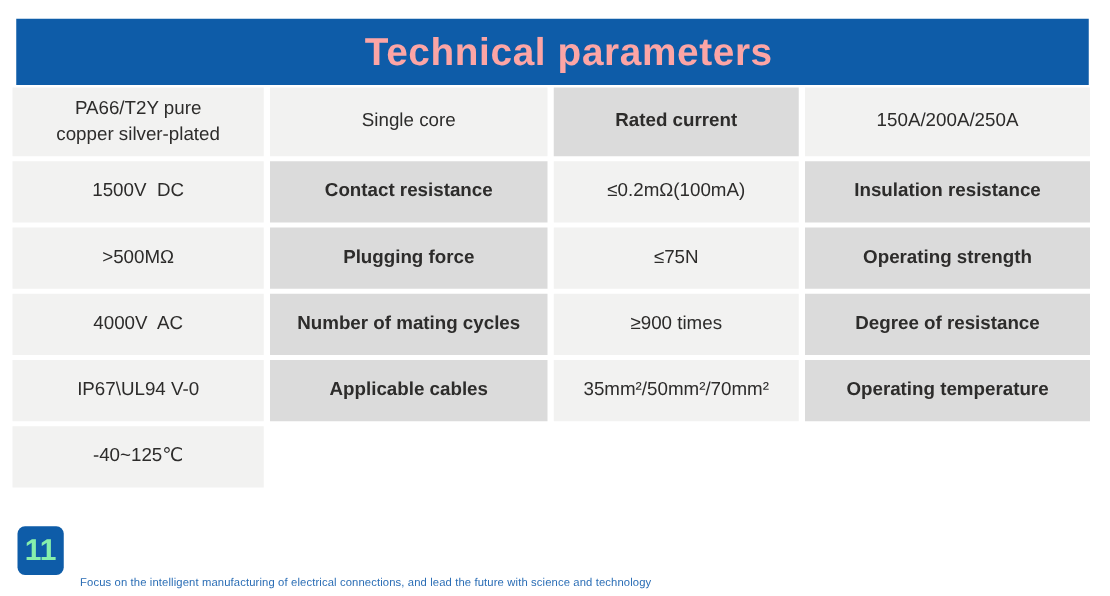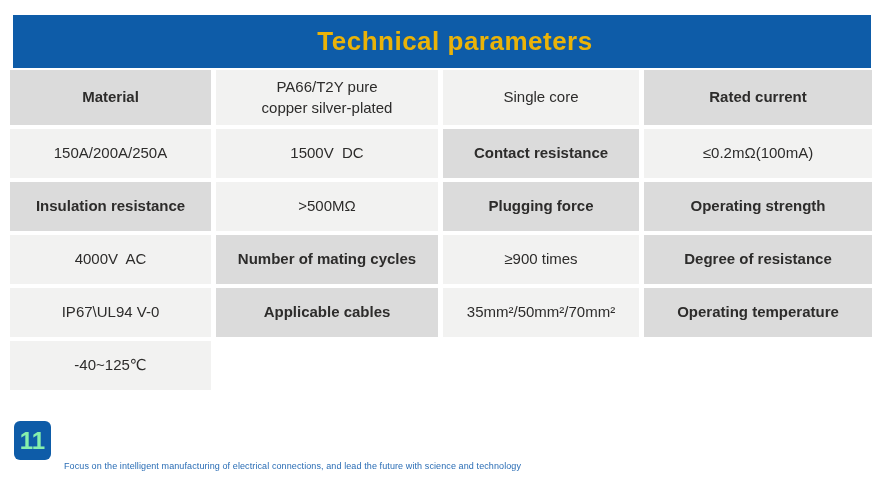--- a/index.html
+++ b/index.html
@@ -20,22 +20,22 @@
     left: 13px;
     top: 15px;
     width: 858px;
     height: 53px;
     background: #0e5ca8;
     display: flex;
     align-items: center;
     justify-content: center;
   }
   .title-bar .title-text {
-    color: #eab308;
-    font-size: 26px;
+    color: #fca5a5;
+    font-size: 31px;
     font-weight: bold;
     letter-spacing: 0.5px;
     margin-left: 26px;
   }
   .params-table {
     position: absolute;
     left: 10px;
     top: 70px;
     width: 862px;
     display: grid;
@@ -91,35 +91,35 @@
 <body>
 
 <div class="page">
 
   <div class="title-bar">
     <span class="title-text">Technical parameters</span>
   </div>
 
   <div class="params-table">
 
-    <div class="cell label">Material</div>
     <div class="cell value">PA66/T2Y pure
 copper silver-plated</div>
     <div class="cell value">Single core</div>
 
     <div class="cell label">Rated current</div>
     <div class="cell value">150A/200A/250A</div>
     <div class="cell value">1500V  DC</div>
 
     <div class="cell label">Contact resistance</div>
     <div class="cell value">≤0.2mΩ(100mA)</div>
     <div class="cell label">Insulation resistance</div>
     <div class="cell value">&gt;500MΩ</div>
 
     <div class="cell label">Plugging force</div>
+    <div class="cell value">≤75N</div>
     <div class="cell label">Operating strength</div>
     <div class="cell value">4000V  AC</div>
 
     <div class="cell label">Number of mating cycles</div>
     <div class="cell value">≥900 times</div>
     <div class="cell label">Degree of resistance</div>
     <div class="cell value">IP67\UL94 V-0</div>
 
     <div class="cell label">Applicable cables</div>
     <div class="cell value">35mm²/50mm²/70mm²</div>

